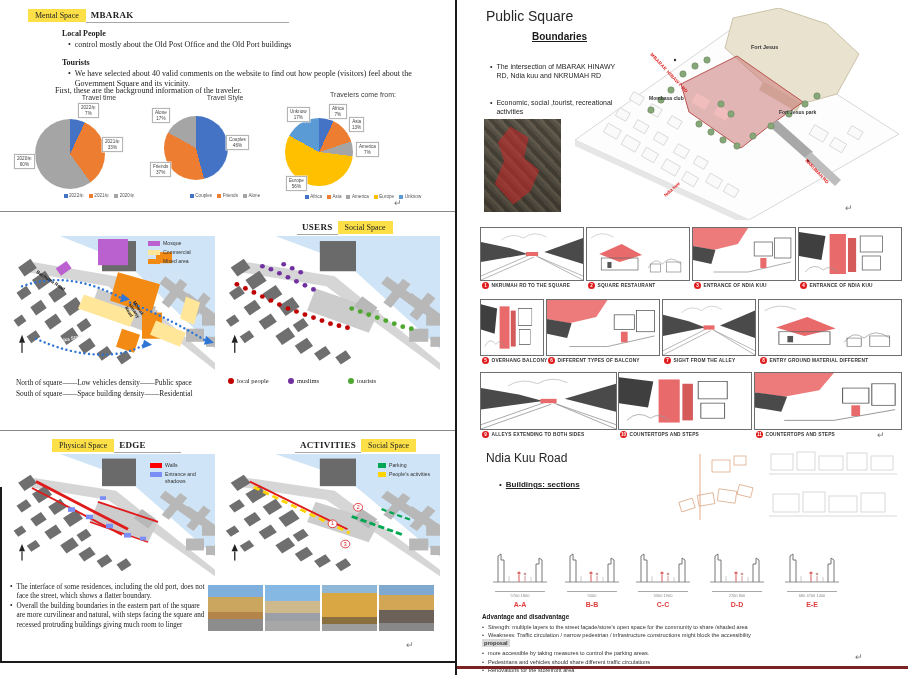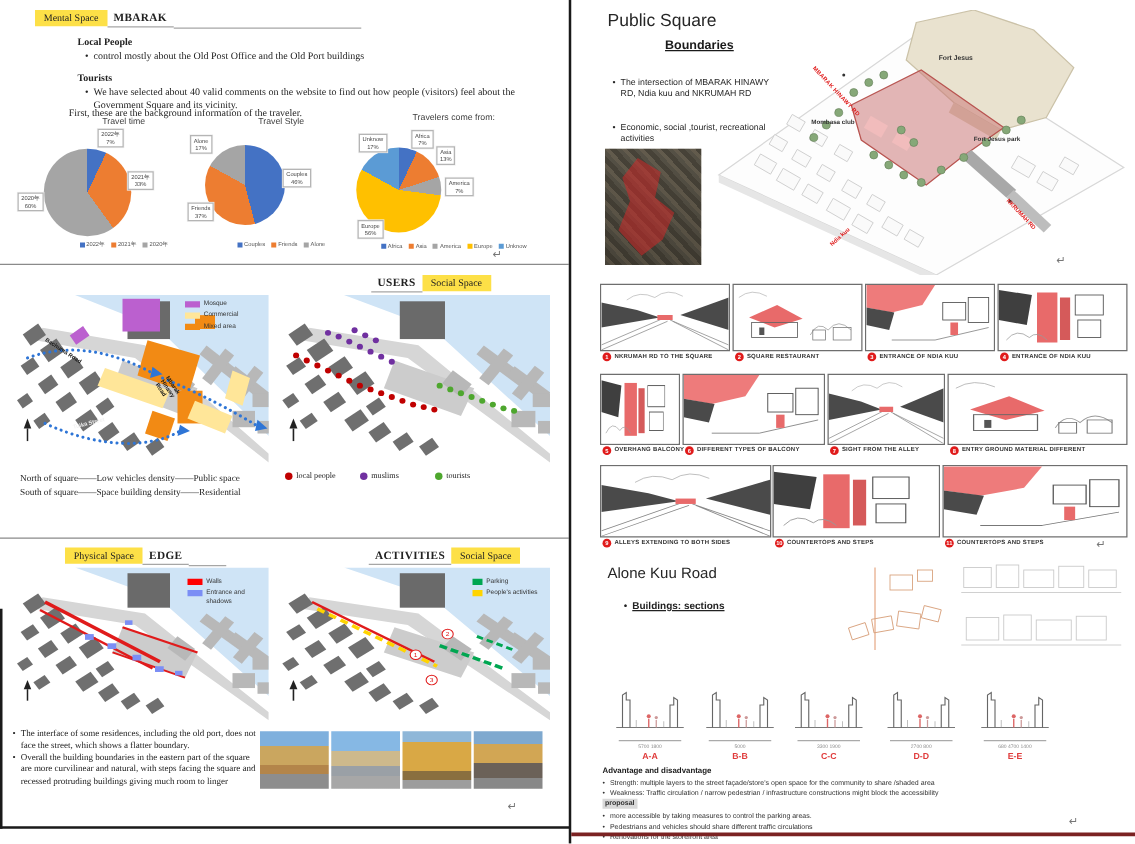--- a/index.html
+++ b/index.html
@@ -631,21 +631,21 @@
     <div class="cap" style="left:163px;top:431px;">
         <span class="num">10</span>
         <span class="txt">COUNTERTOPS AND STEPS</span>
       </div>
     <div class="cap" style="left:299px;top:431px;">
         <span class="num">11</span>
         <span class="txt">COUNTERTOPS AND STEPS</span>
       </div>
     <div class="retmark" style="left:420px;top:430px;">↵</div>
 
-    <div class="abs rp-title" style="left:29px;top:451px;font-size:12px;">Alone Kuu Road</div>
+    <div class="abs rp-title" style="left:29px;top:451px;font-size:12px;">Ndia Kuu Road</div>
     <div class="abs bullet-row" style="left:42px;top:480px;font-size:8px;">
       <span class="bullet-dot">•</span>
       <span class="b" style="text-decoration:underline;">Buildings: sections</span>
     </div>
 
     <svg class="abs" style="left:215px;top:448px;" width="92" height="78" viewBox="0 0 92 78">
       <line x1="28" y1="6" x2="28" y2="72" stroke="#e0956a" stroke-width=".8"></line>
       <g fill="none" stroke="#d8a17c" stroke-width=".7">
         <rect x="8" y="52" width="14" height="10" transform="rotate(-18 15 57)"></rect>
         <rect x="26" y="46" width="16" height="11" transform="rotate(-10 34 51)"></rect>

